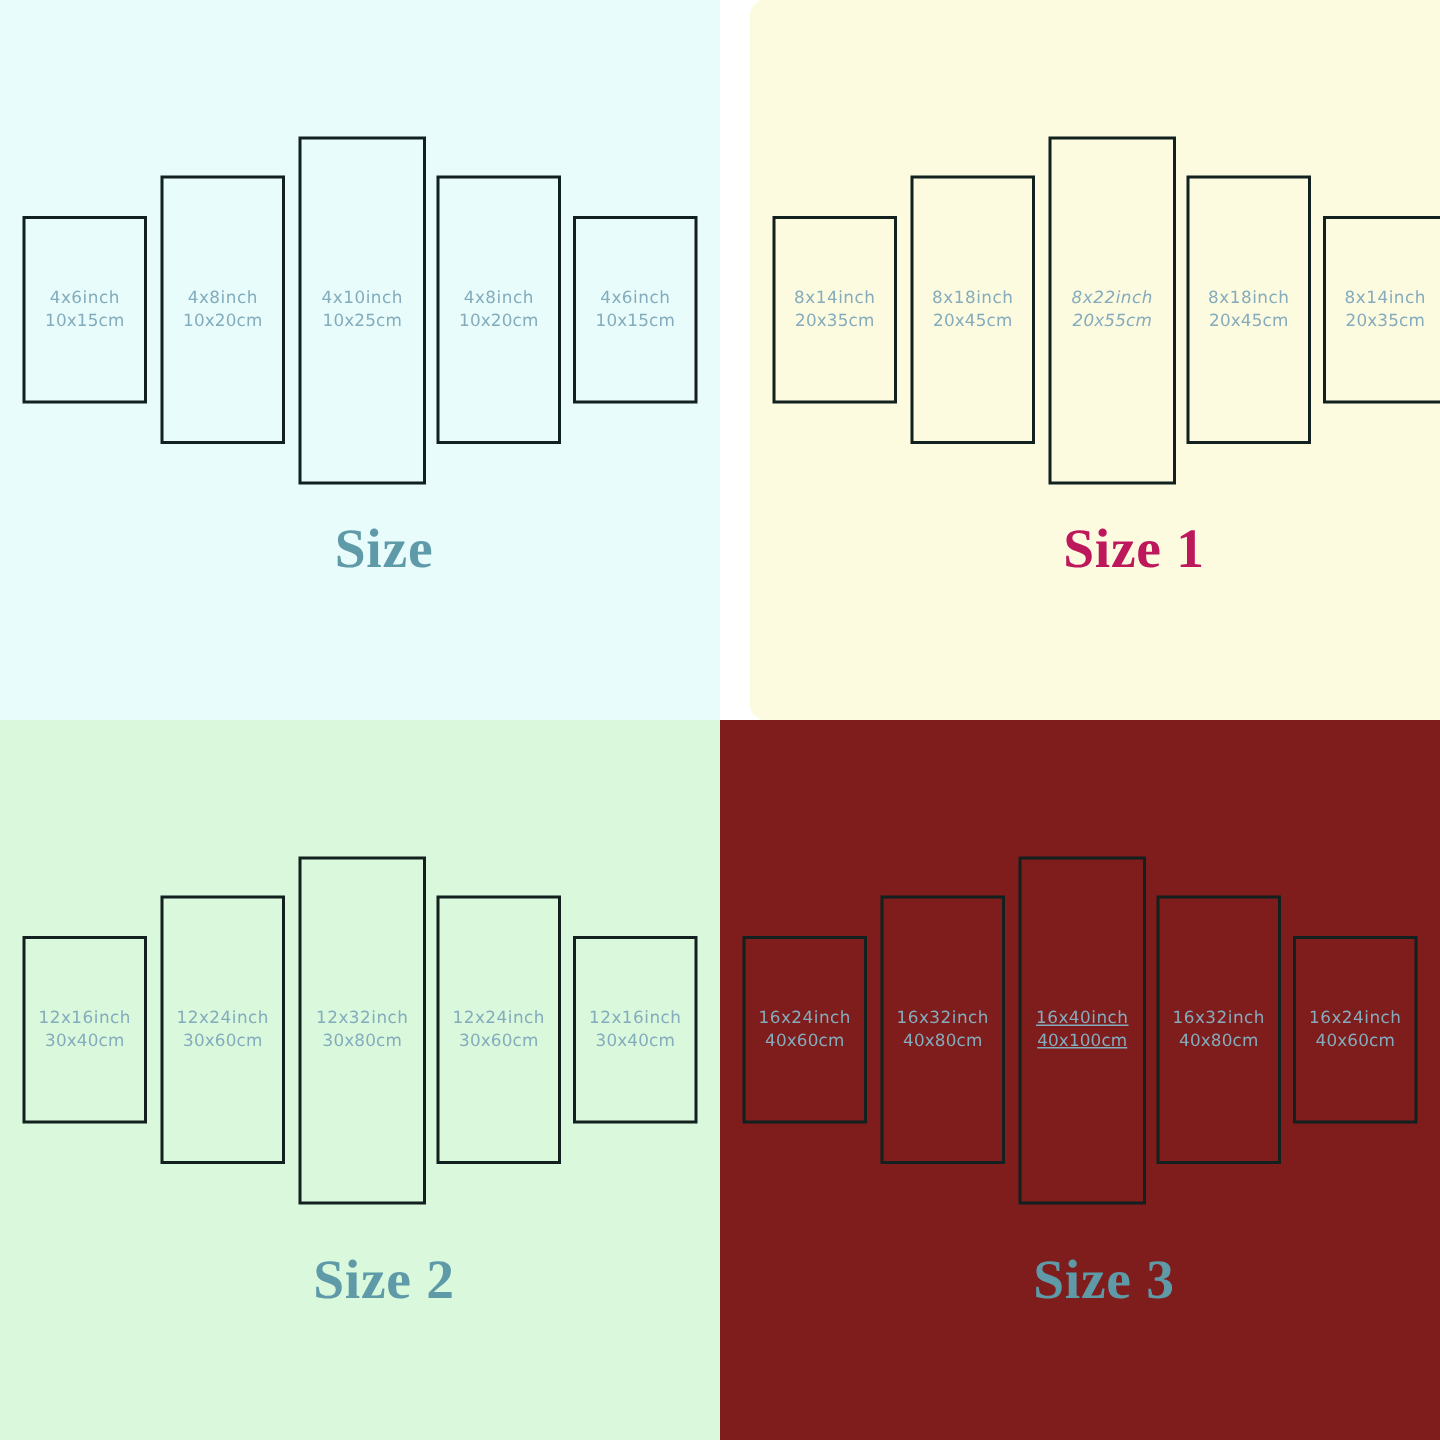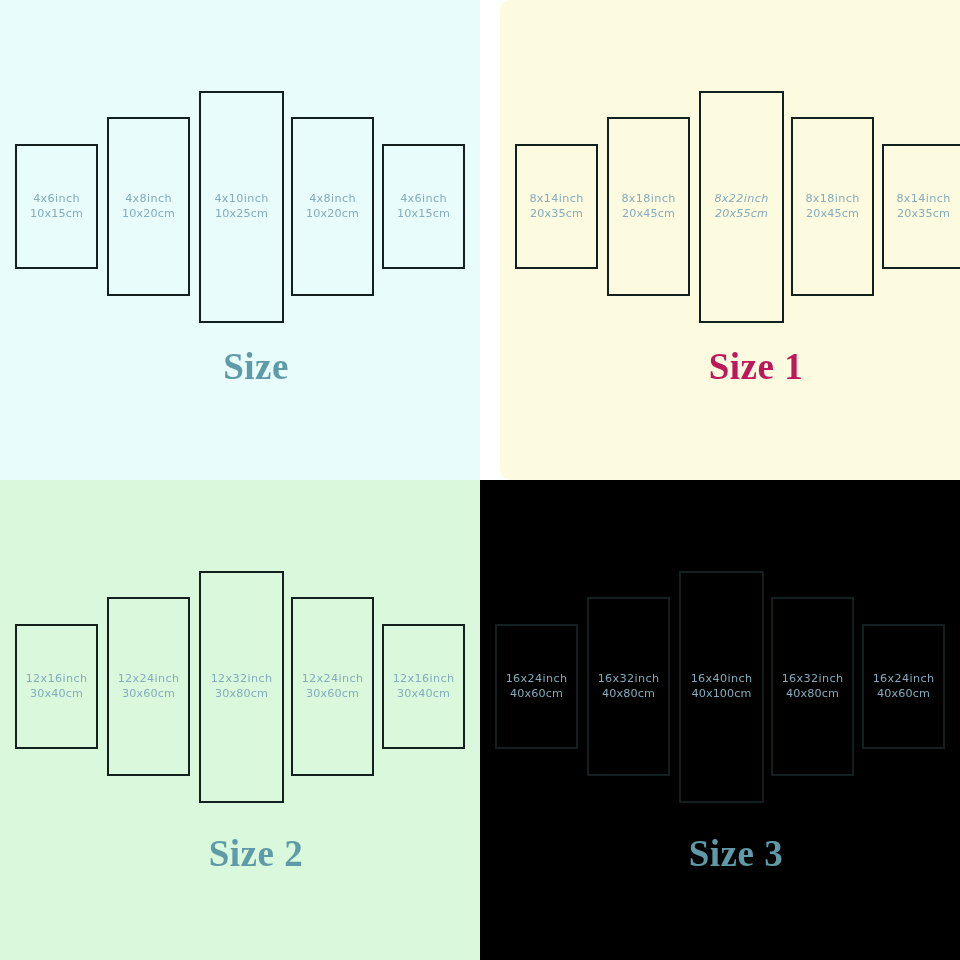--- a/index.html
+++ b/index.html
@@ -172,36 +172,36 @@
         </div>
         <div class="panel" style="left: 382px; top: 144px; width: 83px; height: 125px; border-color: rgb(18, 32, 31);">
           <div class="panel-label" style="color: rgb(132, 172, 188);">
             <div class="l1">12x16inch</div>
             <div class="l2">30x40cm</div>
           </div>
         </div>
       </div>
       <div class="quad-title" style="color: rgb(94, 154, 168); top: 352px;">Size 2</div>
     </div>
-    <div class="quadrant q-br" style="background: #000000;">
+    <div class="quadrant q-br" style="background: #7f1d1d;">
       <div class="panel-stage">
         <div class="panel" style="left: 15px; top: 144px; width: 83px; height: 125px; border-color: rgb(18, 32, 31);">
           <div class="panel-label" style="color: rgb(132, 172, 188);">
             <div class="l1">16x24inch</div>
             <div class="l2">40x60cm</div>
           </div>
         </div>
         <div class="panel" style="left: 107px; top: 117px; width: 83px; height: 179px; border-color: rgb(18, 32, 31);">
           <div class="panel-label" style="color: rgb(132, 172, 188);">
             <div class="l1">16x32inch</div>
             <div class="l2">40x80cm</div>
           </div>
         </div>
         <div class="panel" style="left: 199px; top: 91px; width: 85px; height: 232px; border-color: rgb(18, 32, 31);">
-          <div class="panel-label" style="color: rgb(132, 172, 188);">
+          <div class="panel-label" style="color: rgb(132, 172, 188); text-decoration: underline;">
             <div class="l1">16x40inch</div>
             <div class="l2">40x100cm</div>
           </div>
         </div>
         <div class="panel" style="left: 291px; top: 117px; width: 83px; height: 179px; border-color: rgb(18, 32, 31);">
           <div class="panel-label" style="color: rgb(132, 172, 188);">
             <div class="l1">16x32inch</div>
             <div class="l2">40x80cm</div>
           </div>
         </div>

